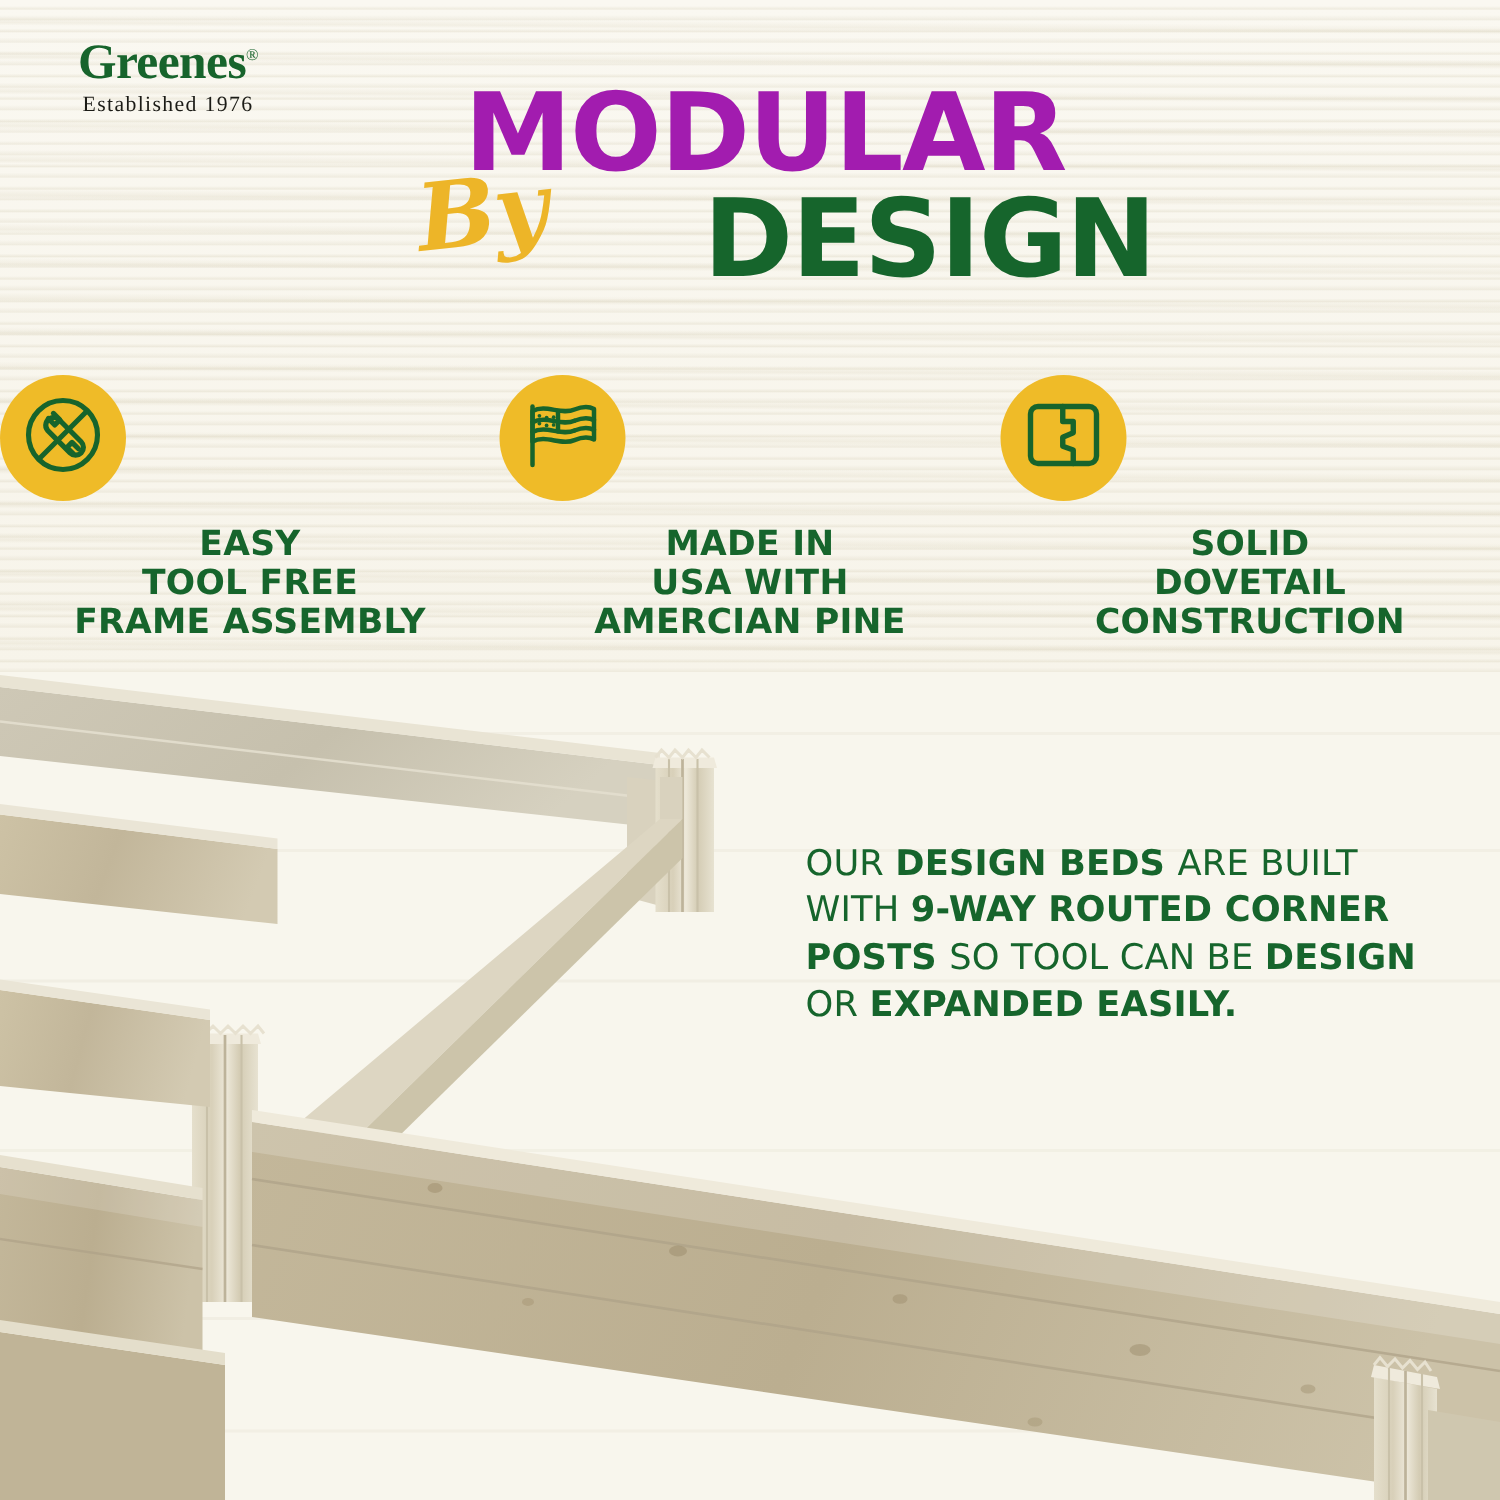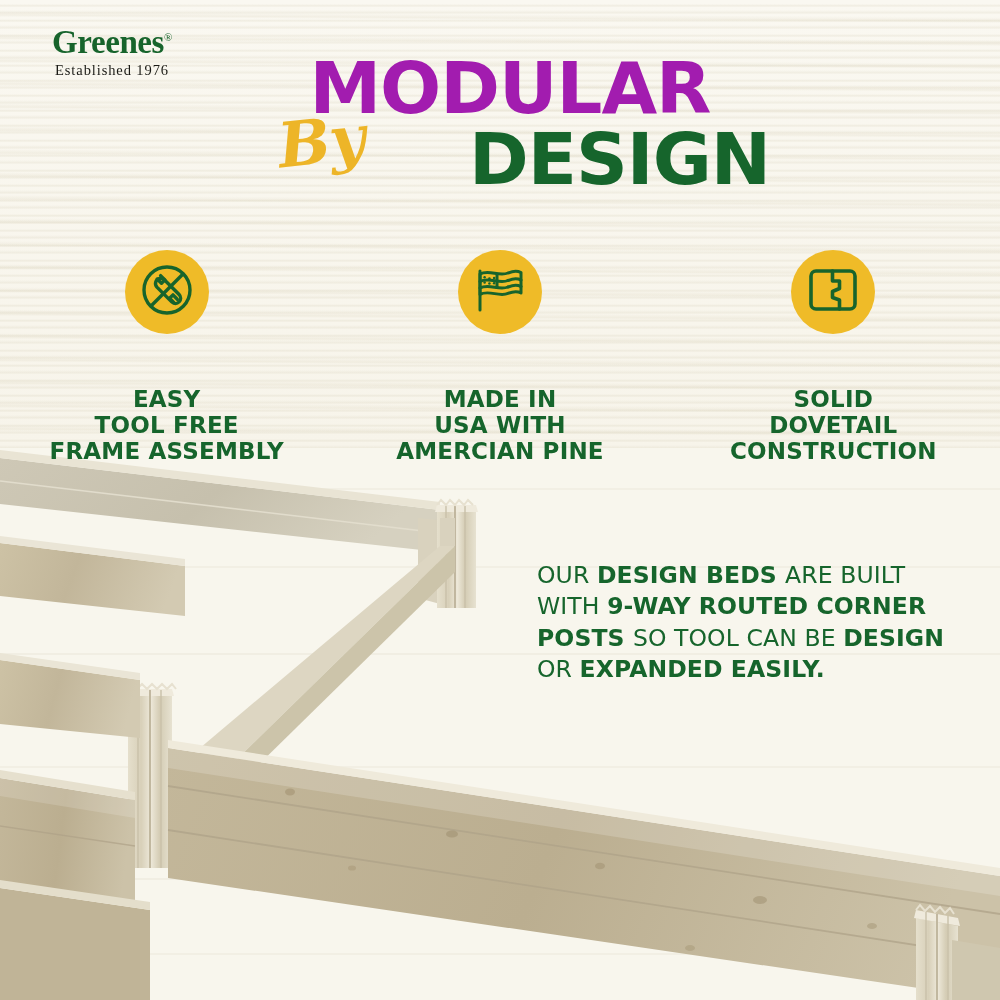--- a/index.html
+++ b/index.html
@@ -142,22 +142,20 @@
     left: 0;
     top: 250px;
     width: 1000px;
     display: flex;
     z-index: 6;
   }
   .feature {
     flex: 1 1 0;
     display: flex;
     flex-direction: column;
-    align-items: center;
-    gap: 36px;
   }
   .feature-badge {
     width: 84px;
     height: 84px;
     border-radius: 50%;
     background: #EFBB28;
     display: flex;
     align-items: center;
     justify-content: center;
   }

